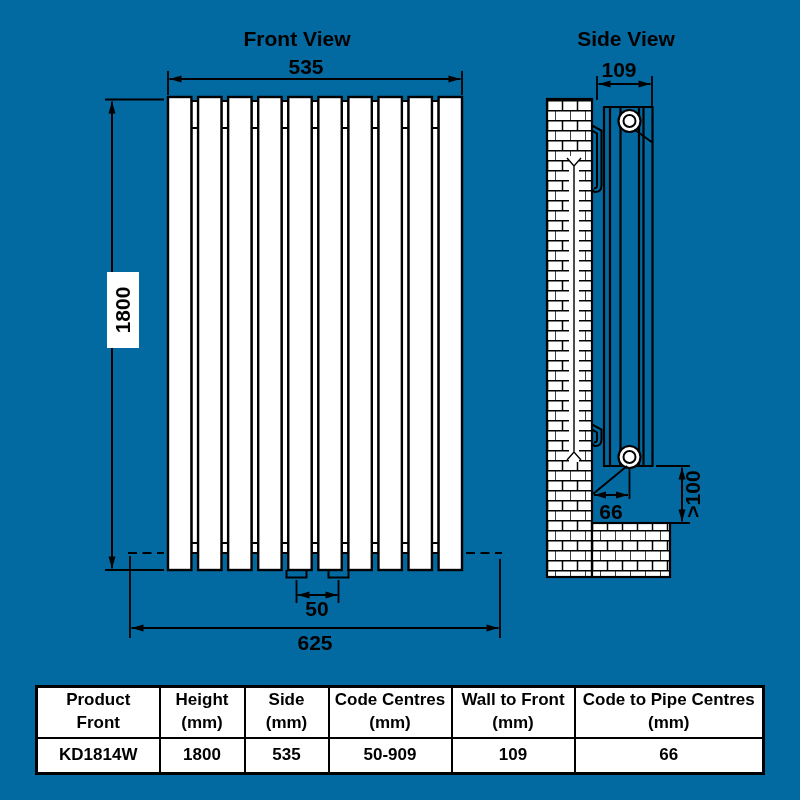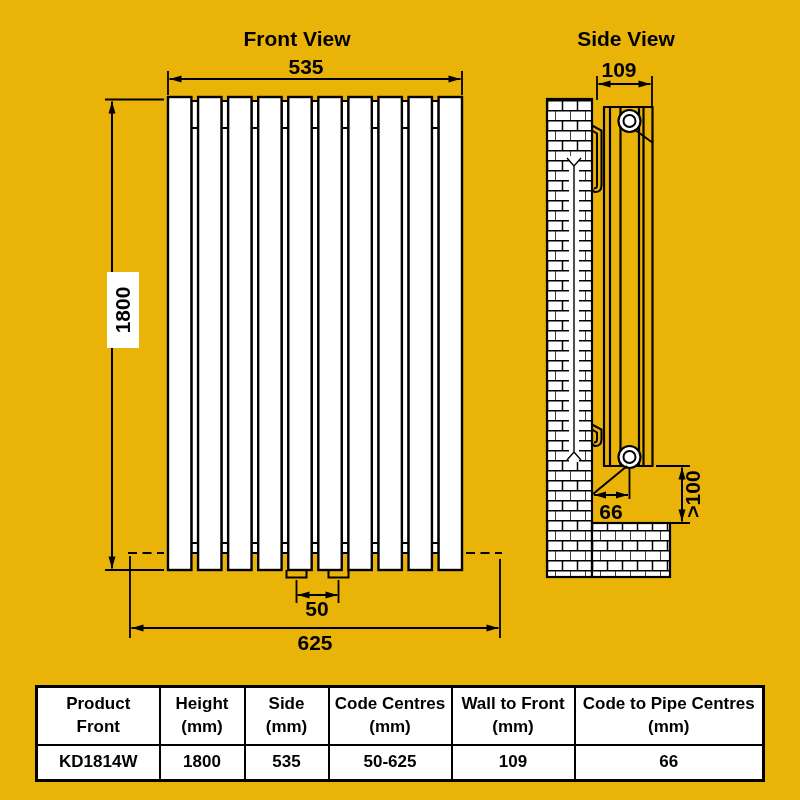--- a/index.html
+++ b/index.html
@@ -1,26 +1,26 @@
 <!DOCTYPE html>
 <html><head>
 <meta charset="utf-8">
 <style>
   html,body{margin:0;padding:0;background:#fff;width:800px;height:800px;overflow:hidden;
             font-family:"Liberation Sans",sans-serif;}
-  #stage{position:relative;width:800px;height:800px;background:#eab308;}
+  #stage{position:relative;width:800px;height:800px;background:#0369a1;}
   svg{position:absolute;left:0;top:0;}
   svg text{font-family:"Liberation Sans",sans-serif;font-weight:bold;fill:#000;}
   .t21{font-size:21px;}
   .ln{stroke:#000;fill:none;}
   table.spec{position:absolute;left:35px;top:685px;width:727px;border-collapse:collapse;
              table-layout:fixed;border:3px solid #000;background:#fff;}
   table.spec th,table.spec td{border:2px solid #000;text-align:center;vertical-align:middle;
              font-size:17px;font-weight:bold;color:#000;padding:0;}
-  table.spec thead tr{height:58px;margin-left:44px;}
+  table.spec thead tr{height:51px;margin-left:44px;}
   table.spec tbody tr{height:36px;}
   table.spec th div{line-height:1.35;}
 </style>
 </head>
 <body>
 
 <div id="stage">
 
 <svg width="800" height="680" viewBox="0 0 800 680">
   <defs>
@@ -185,20 +185,20 @@
         <div>Code to Pipe Centres</div>
         <div>(mm)</div>
       </th>
     </tr>
   </thead>
   <tbody>
     <tr>
       <td>KD1814W</td>
       <td>1800</td>
       <td>535</td>
-      <td>50-625</td>
+      <td>50-909</td>
       <td>109</td>
       <td>66</td>
     </tr>
   </tbody>
 </table>
 
 </div>
 
 </body></html>

